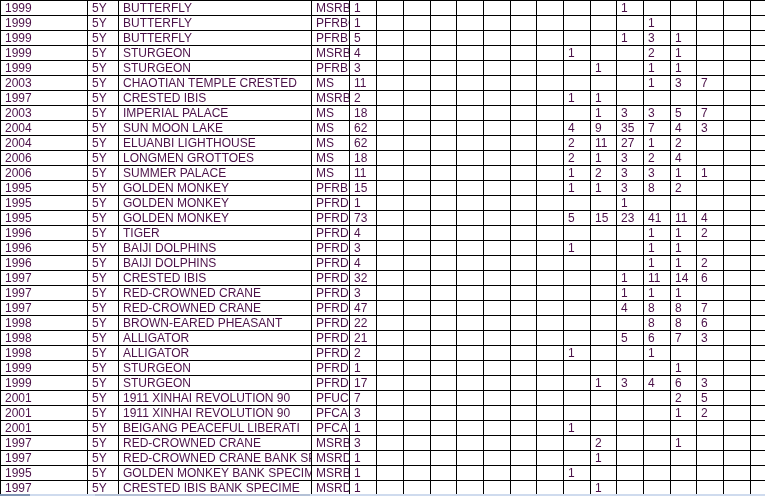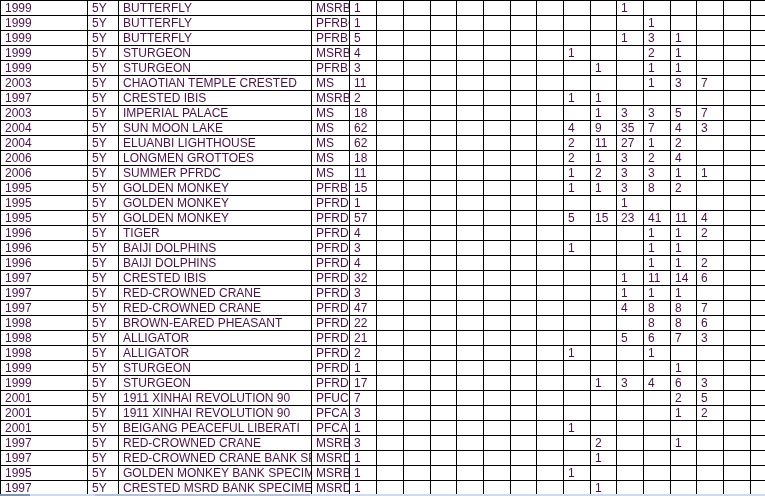--- a/index.html
+++ b/index.html
@@ -311,21 +311,21 @@
           <td class="num">3</td>
           <td class="num">2</td>
           <td class="num">4</td>
           <td class="num"></td>
           <td class="num"></td>
           <td class="num"></td>
         </tr>
         <tr>
           <td>2006</td>
           <td>5Y</td>
-          <td>SUMMER PFRDC</td>
+          <td>SUMMER PALACE</td>
           <td>MS</td>
           <td class="num">11</td>
           <td class="num"></td>
           <td class="num"></td>
           <td class="num"></td>
           <td class="num"></td>
           <td class="num"></td>
           <td class="num"></td>
           <td class="num"></td>
           <td class="num">1</td>
@@ -379,21 +379,21 @@
           <td class="num"></td>
           <td class="num"></td>
           <td class="num"></td>
           <td class="num"></td>
         </tr>
         <tr>
           <td>1995</td>
           <td>5Y</td>
           <td>GOLDEN MONKEY</td>
           <td>PFRDU</td>
-          <td class="num">57</td>
+          <td class="num">73</td>
           <td class="num"></td>
           <td class="num"></td>
           <td class="num"></td>
           <td class="num"></td>
           <td class="num"></td>
           <td class="num"></td>
           <td class="num"></td>
           <td class="num">5</td>
           <td class="num">15</td>
           <td class="num">23</td>
@@ -773,21 +773,21 @@
           <td class="num"></td>
           <td class="num"></td>
           <td class="num"></td>
           <td class="num"></td>
           <td class="num"></td>
           <td class="num"></td>
         </tr>
         <tr>
           <td>1997</td>
           <td>5Y</td>
-          <td>CRESTED MSRD BANK SPECIME</td>
+          <td>CRESTED IBIS BANK SPECIME</td>
           <td>MSRD</td>
           <td class="num">1</td>
           <td class="num"></td>
           <td class="num"></td>
           <td class="num"></td>
           <td class="num"></td>
           <td class="num"></td>
           <td class="num"></td>
           <td class="num"></td>
           <td class="num"></td>

